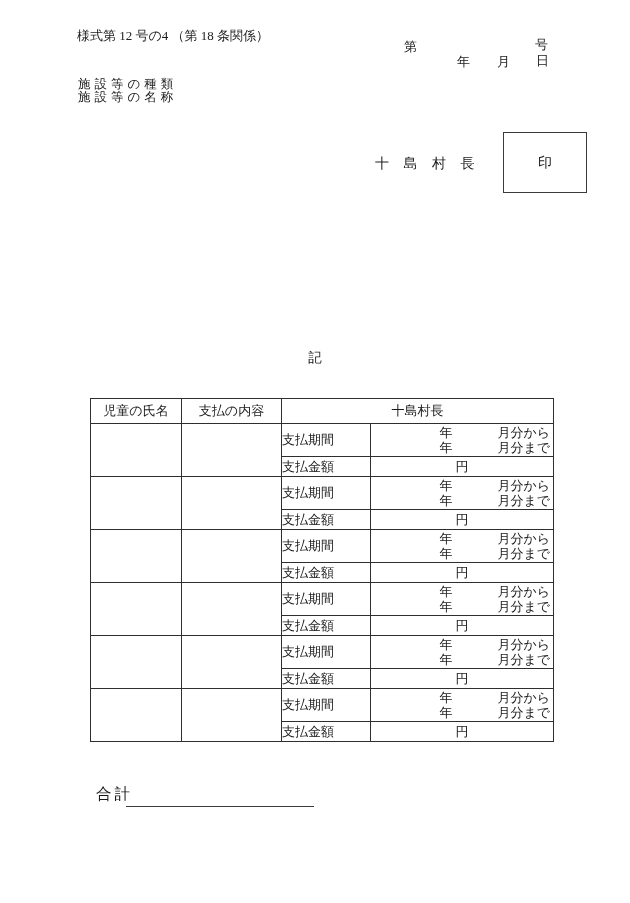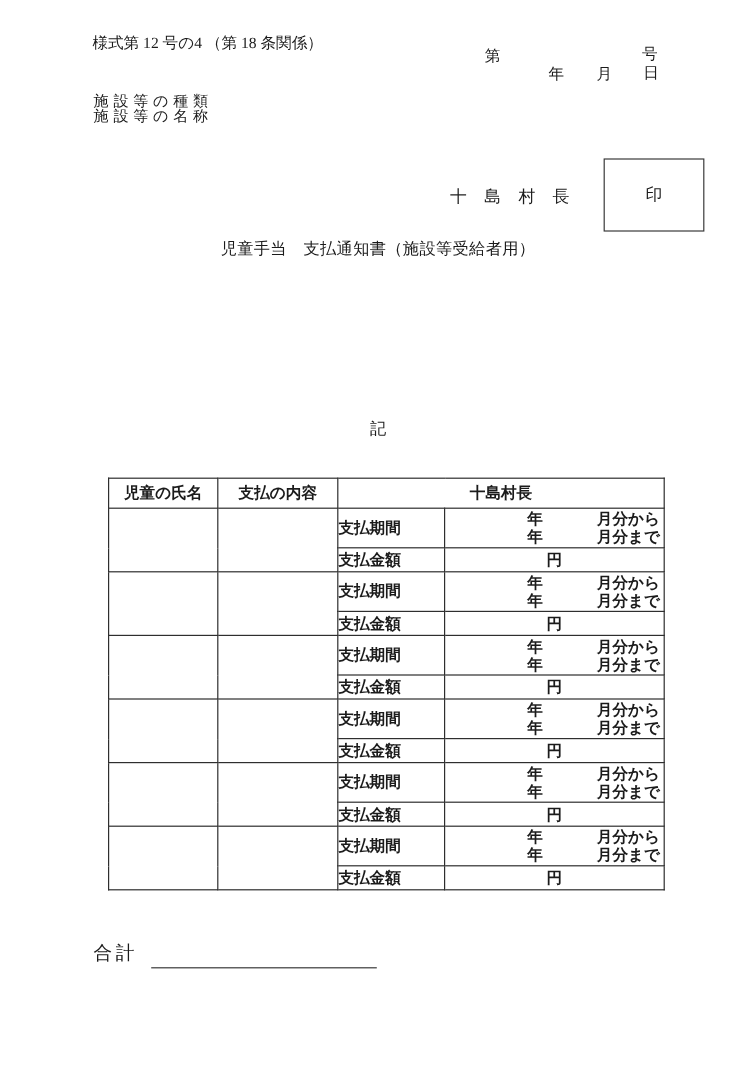--- a/index.html
+++ b/index.html
@@ -38,32 +38,32 @@
 
   .body-text { left:78px; top:283px; width:479px; font-size:13.5px; line-height:26px; text-indent:13.5px; }
 
   .ki { left:0; top:349px; width:630px; text-align:center; font-size:13.5px; }
 
   .pay-table {
     position:absolute; left:90px; top:398px; width:463px;
     border-collapse:collapse; table-layout:fixed; font-size:13px;
   }
   .pay-table th, .pay-table td {
-    border:1px solid #2e2e2e; padding:0; font-weight:bold; vertical-align:middle;margin-top:29px;
+    border:1px solid #2e2e2e; padding:0; font-weight:normal; vertical-align:middle;margin-top:29px;
   }
   .row-header th { height:24px; text-align:center; }
   .hdr-content { padding-right:52px; }
   .row-period td { height:32px; }
   .row-amount td { height:19px; }
   .cell-label { }
   .pline { text-align:right; padding-right:3px; line-height:15.5px; white-space:nowrap; }
   .gap { display:inline-block; width:45px; }
   .cell-yen { text-align:center; }
 
-  .total-label { left:78px; top:784px; font-size:15.5px; letter-spacing:3px; }
+  .total-label { left:96px; top:784px; font-size:15.5px; letter-spacing:3px; }
   .total-line { left:126px; top:789px; width:188px; height:17px; border-bottom:1.6px solid #3a3a3a; }
 </style>
 </head>
 <body>
 
 <div class="page">
 
   <div class="abs form-ref">様式第 12 号の4 （第 18 条関係）</div>
 
   <span class="abs dn dn-prefix">第</span>
@@ -76,21 +76,20 @@
     <div class="ls4">施設等の種類</div>
     <div class="ls4">施設等の名称</div>
   </div>
 
   <div class="abs mayor">十島村長</div>
 
   <div class="abs seal-box">
     <span>印</span>
   </div>
 
-  <div class="abs title">児童手当　支払通知書（施設等受給者用）</div>
 
 
   <div class="abs ki">記</div>
 
   <table class="pay-table">
     <colgroup>
       <col style="width:91px">
         <col style="width:100px">
         <col style="width:89px">
         <col style="width:183px">

